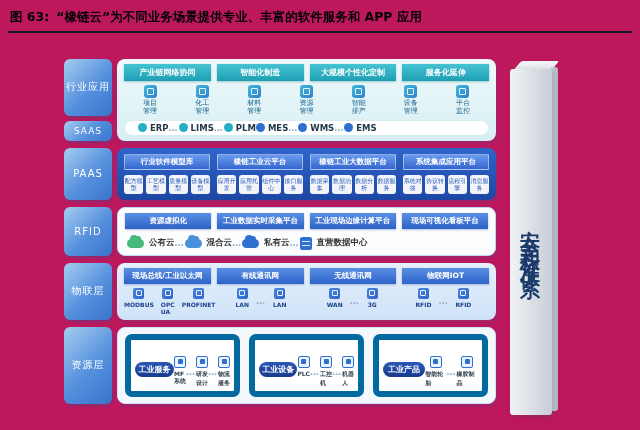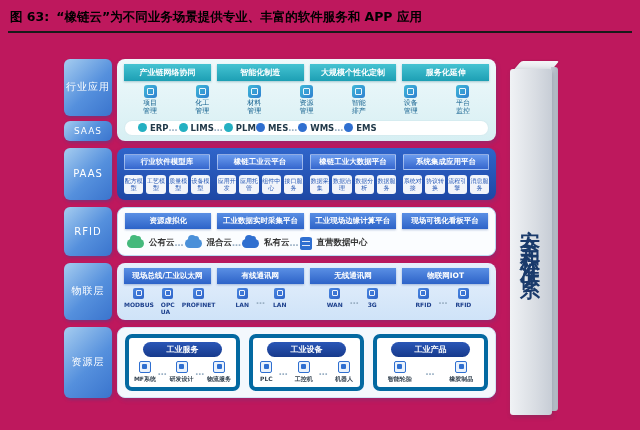--- a/index.html
+++ b/index.html
@@ -76,22 +76,22 @@
   .iot-groups{display:flex;margin-top:4px}
   .iot-group{flex:1;display:flex;justify-content:center;align-items:flex-start;gap:7px}
   .iot-item{display:flex;flex-direction:column;align-items:center}
   .chip{width:11px;height:11px;border-radius:2px;background:linear-gradient(135deg,#4a86e0,#2d63c8);position:relative}
   .chip::after{content:'';position:absolute;inset:2.5px;border:1px solid rgba(255,255,255,.9);border-radius:1px}
   .iot-label{font-size:6px;color:#1c3f8c;margin-top:2px;font-weight:bold}
   .iot-group .dots{align-self:center}
 
   
   .res-panel{background:#f3f8fd;border:1px solid #d2e4f6;padding:6px 7px;display:flex;gap:9px}
-  .res-group{flex:1;background:#fff;border:4px solid #0369a1;border-radius:7px;padding:4px 4px 3px;
-    display:flex;flex-direction:column;align-items:center}
+  .res-group{flex:1;background:#fff;border:6px solid #0369a1;border-radius:7px;padding:12px 4px 3px;
+    display:flex;flex-direction:row;align-items:center}
   .res-title{background:linear-gradient(180deg,#2b57b7,#173a8c);color:#fff;font-size:8px;font-weight:bold;
     border-radius:9px;padding:2px 0;width:80%;text-align:center}
   .res-items{display:flex;justify-content:space-around;align-items:flex-start;width:100%;margin-top:4px}
   .res-item{display:flex;flex-direction:column;align-items:center}
   .ochip{width:12px;height:12px;border:1.5px solid #2f6fd0;border-radius:2px;position:relative;background:#eaf2fc}
   .ochip::after{content:'';position:absolute;inset:2.5px;background:#2f6fd0;border-radius:1px}
   .res-label{font-size:6px;color:#33414f;margin-top:2px;font-weight:bold}
   .res-items .dots{align-self:center}
 
   

